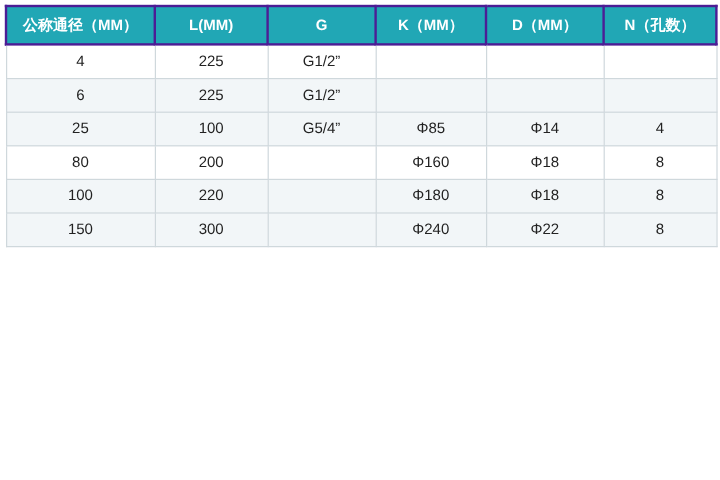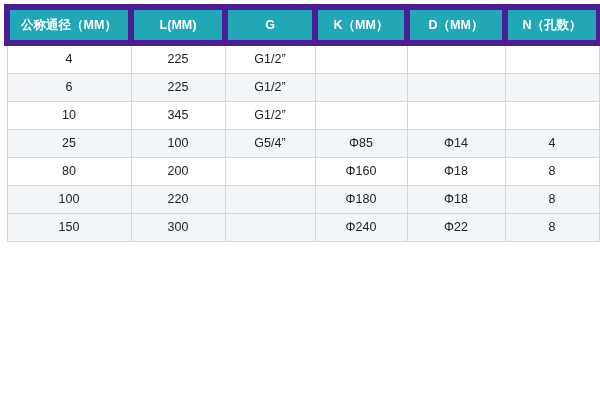--- a/index.html
+++ b/index.html
@@ -33,21 +33,21 @@
   table.spec-table col.c5 { width: 94px; }
 
   table.spec-table th {
     background: #21a7b5;
     color: #ffffff;
     font-size: 12.5px;
     font-weight: bold;
     height: 30px;
     line-height: 30px;
     text-align: center;
-    border: 6px solid #4c1d95;
+    border: 2px solid #4c1d95;
     padding: 0;
     white-space: nowrap;
   }
   table.spec-table td {
     height: 27px;
     line-height: 27px;
     font-size: 12.5px;
     color: #222222;
     text-align: center;
     border: 1px solid #cfd8dc;
@@ -92,28 +92,20 @@
         <td></td>
       </tr>
       <tr class="alt">
         <td>6</td>
         <td>225</td>
         <td>G1/2”</td>
         <td></td>
         <td></td>
         <td></td>
       </tr>
-      <tr>
-        <td>10</td>
-        <td>345</td>
-        <td>G1/2”</td>
-        <td></td>
-        <td></td>
-        <td></td>
-      </tr>
       <tr class="alt">
         <td>25</td>
         <td>100</td>
         <td>G5/4”</td>
         <td>Φ85</td>
         <td>Φ14</td>
         <td>4</td>
       </tr>
       <tr>
         <td>80</td>

